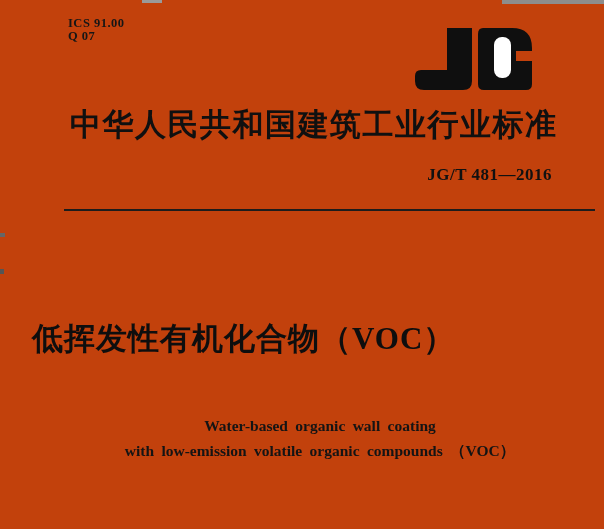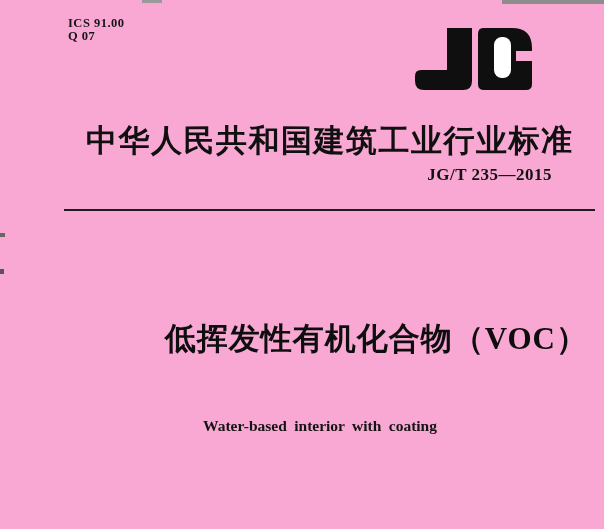--- a/index.html
+++ b/index.html
@@ -1,20 +1,20 @@
 <!DOCTYPE html>
 <html><head>
 <meta charset="utf-8">
 <style>
   html, body { margin: 0; padding: 0; background: #e8e8e8; }
   .page {
     position: relative;
     width: 604px;
     height: 529px;
-    background: #f9a8d4;
+    background: #c2410c;
     overflow: hidden;
     font-family: "Liberation Sans", sans-serif;
     color: #141414;
   }
   .artifact { position: absolute; }
   .artifact.a1 { left: 142px; top: 0; width: 20px; height: 3px; background: #9a9a9a; }
   .artifact.a2 { left: 502px; top: 0; width: 102px; height: 4px; background: #8d8d8d; }
 
   .ics {
     position: absolute;
@@ -38,21 +38,21 @@
   .logo svg { display: block; width: 117px; height: 62px; }
   .sr-only {
     position: absolute; width: 1px; height: 1px;
     overflow: hidden; clip: rect(0 0 0 0); white-space: nowrap;
   }
 
   .org-title {
     position: absolute;
     left: 70px;
     top: 106px;
-    margin: 16px;
+    margin: 0;
     font-size: 31px;
     font-weight: bold;
     letter-spacing: 1.5px;
     line-height: 37px;
     white-space: nowrap;
     color: #101010;
     font-family: "Liberation Sans", sans-serif;
   }
 
   .std-number {
@@ -74,24 +74,24 @@
     height: 2px;
     background: #1c1c1c;
   }
 
   .edge-mark { position: absolute; left: 0; background: #666666; }
   .edge-mark.m1 { top: 233px; width: 5px; height: 4px; }
   .edge-mark.m2 { top: 269px; width: 4px; height: 5px; background: #555555; }
 
   .title-block {
     position: absolute;
-    left: 20px;
+    left: 32px;
     top: 318px;
     width: 568px;
-    text-align: right;
+    text-align: left;
     color: #0e0e0e;
   }
   .cn-title {
     font-family: "Liberation Serif", serif;
     font-weight: bold;
     font-size: 31px;
     line-height: 41px;
     letter-spacing: 1px;
     white-space: nowrap;
   }
@@ -128,28 +128,29 @@
     <span class="sr-only">JG</span>
     <svg viewBox="0 0 117 62" xmlns="http://www.w3.org/2000/svg">
       <path d="M32 0 H57 V53 Q57 62 48 62 H9 Q0 62 0 53 V48 Q0 42 6 42 H32 Z" fill="#0f0f0f"></path>
       <path d="M68 0 H97 Q117 0 117 20 V23 H101 V33 H117 V56 Q117 62 111 62 H69 Q63 62 63 56 V6 Q63 0 68 0 Z" fill="#0f0f0f"></path>
       <rect x="79" y="9" width="17" height="41" rx="8" fill="#ffffff"></rect>
     </svg>
   </div>
 
   <h1 class="org-title">中华人民共和国建筑工业行业标准</h1>
 
-  <div class="std-number">JG/T 235—2015</div>
+  <div class="std-number">JG/T 481—2016</div>
 
   <div class="rule"></div>
 
   <div class="edge-mark m1"></div>
   <div class="edge-mark m2"></div>
 
   <div class="title-block">
     <div class="cn-title">低挥发性有机化合物（VOC）</div>
   </div>
 
   <div class="en-subtitle">
-    <div>Water-based interior with coating</div>
+    <div>Water-based organic wall coating</div>
+    <div>with low-emission volatile organic compounds （VOC）</div>
   </div>
 
 </div>
 
 </body></html>

